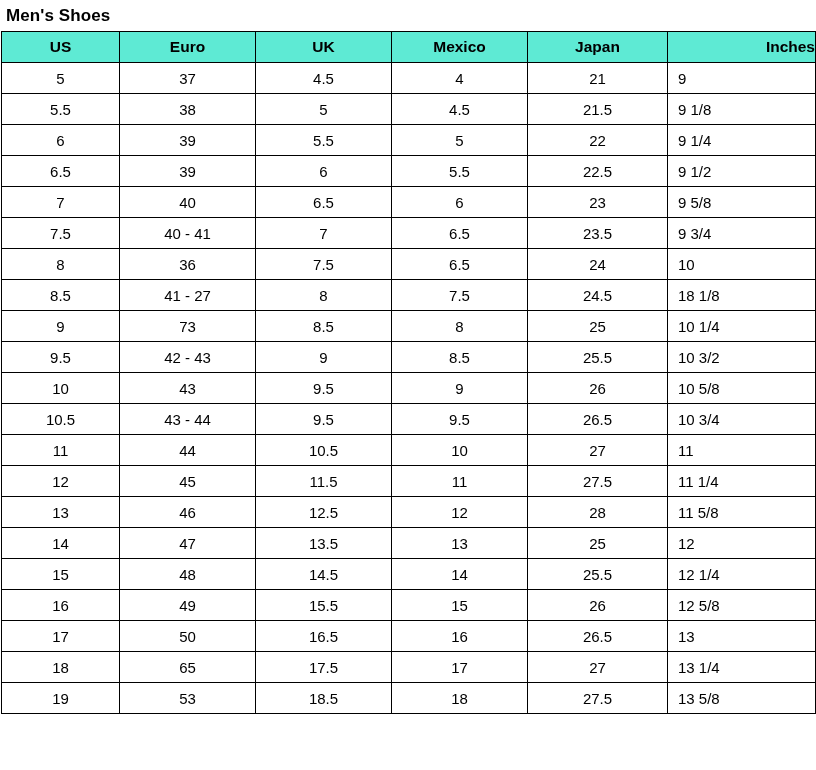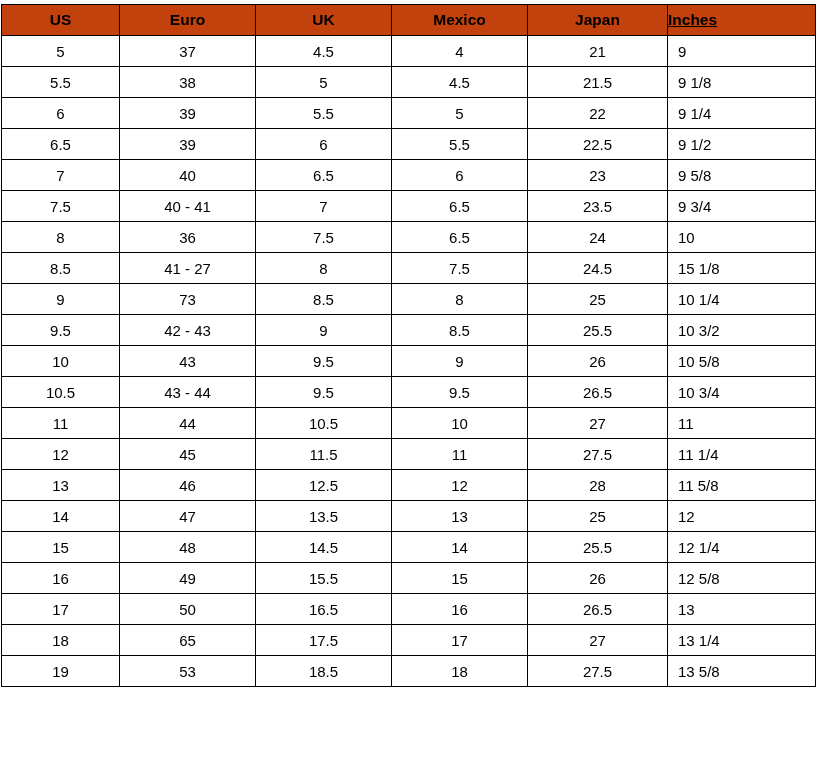--- a/index.html
+++ b/index.html
@@ -34,49 +34,49 @@
     table-layout: fixed;
   }
   table.size-chart th,
   table.size-chart td {
     border: 1px solid #000000;
     height: 30px;
     font-size: 15px;
     padding: 0;
   }
   table.size-chart thead th {
-    background: #c2410c;
+    background: #5eead4;
     font-weight: bold;
     text-align: center;
     font-size: 15.5px;
   }
   table.size-chart tbody td {
     text-align: center;
     background: #ffffff;
   }
   
   table.size-chart tbody td.col-inches {
     text-align: left;
     padding-left: 10px;
   }
   table.size-chart th.col-inches {
-    text-align: left;
-    text-decoration: underline;
+    text-align: right;
   }
   col.c0 { width: 118px; }
   col.c1 { width: 136px; }
   col.c2 { width: 136px; }
   col.c3 { width: 136px; }
   col.c4 { width: 140px; }
   col.c5 { width: 148px; }
 </style>
 </head>
 <body>
 
 <div id="page">
+  <div id="title">Men's Shoes</div>
 
   <table class="size-chart">
     <colgroup>
       <col class="c0">
         <col class="c1">
         <col class="c2">
         <col class="c3">
         <col class="c4">
         <col class="c5">
     </colgroup>
@@ -146,21 +146,21 @@
           <td>6.5</td>
           <td>24</td>
           <td class="col-inches">10</td>
         </tr>
         <tr>
           <td>8.5</td>
           <td>41 - 27</td>
           <td>8</td>
           <td>7.5</td>
           <td>24.5</td>
-          <td class="col-inches">15 1/8</td>
+          <td class="col-inches">18 1/8</td>
         </tr>
         <tr>
           <td>9</td>
           <td>73</td>
           <td>8.5</td>
           <td>8</td>
           <td>25</td>
           <td class="col-inches">10 1/4</td>
         </tr>
         <tr>

